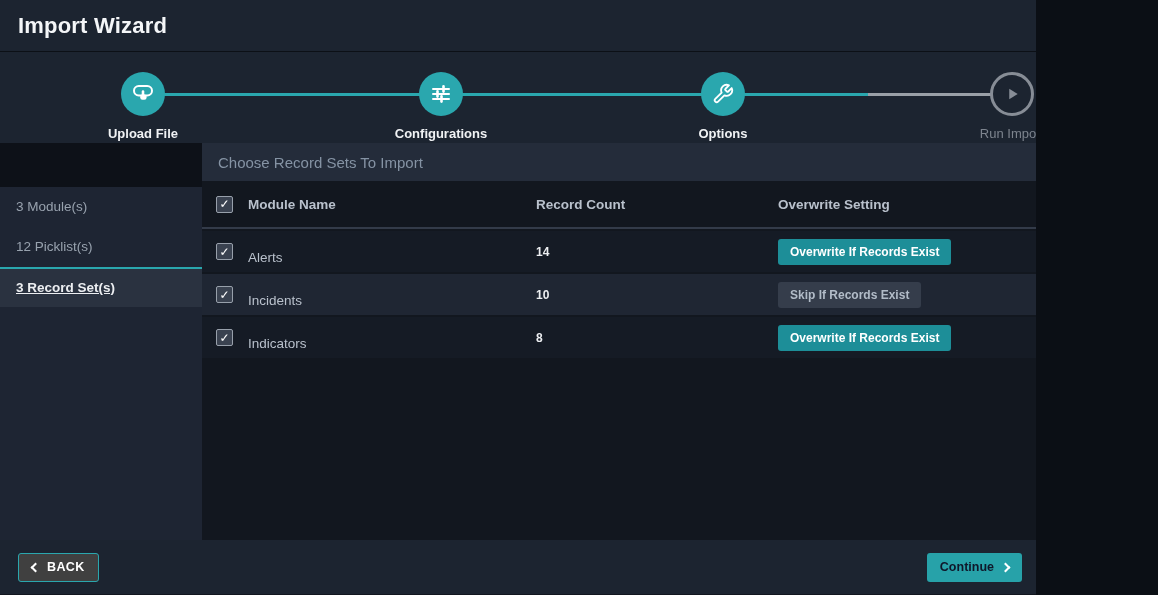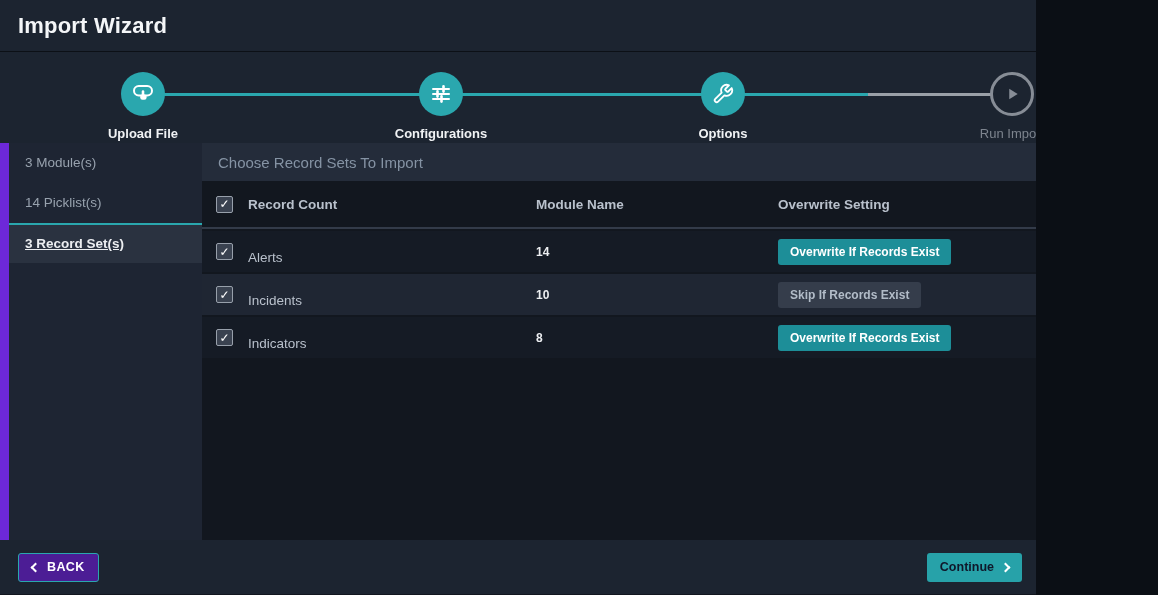--- a/index.html
+++ b/index.html
@@ -19,21 +19,21 @@
   .step-line.gray { left:868px; width:144px; background:#9aa0a7; }
   .step { position:absolute; top:0; width:200px; transform:translateX(-50%); text-align:center; }
   .step-circle { position:relative; margin:20px auto 0; width:44px; height:44px; border-radius:50%;
                  background:#2aa7ae; display:flex; align-items:center; justify-content:center; z-index:2; }
   .step-circle.inactive { background:#1c2430; border:3px solid #878d96; }
   .step-label { margin-top:10px; font-size:13px; font-weight:700; color:#f0f2f4; }
   .step-label.inactive { color:#7d848e; font-weight:400; }
 
   
   .content { display:flex; height:397px; }
-  .sidebar { width:202px; background:#6d28d9; display:flex; flex-direction:row;padding-left:9px; }
+  .sidebar { width:202px; background:#c2410c; display:flex; flex-direction:column; }
   .sidebar-spacer { height:44px; background:#0d1118; }
   .sidebar-nav { flex:1; background:#1e2533; }
   .side-item { height:40px; line-height:40px; padding-left:16px; font-size:13.5px;
                color:#98a2ae; cursor:pointer; }
   .side-item.selected { background:#2a3240; color:#eceef1; font-weight:700;
                         border-top:2px solid #2aa7ae; line-height:38px;text-decoration:underline; }
 
   .main { flex:1; background:#12171f; display:flex; flex-direction:column; }
   .band { height:38px; background:#242c3a; display:flex; align-items:center; padding-left:16px; }
   .band span { color:#8violet593a4; color:#8593a4; font-size:15px; }
@@ -55,21 +55,21 @@
 
   .btn { display:inline-block; border:none; border-radius:3px; font-family:inherit;
          font-size:12px; font-weight:700; padding:6px 12px; cursor:pointer; }
   .btn-overwrite { background:#1d8e98; color:#ffffff; }
   .btn-skip { background:#353d4b; color:#b2bcc8; }
 
   
   .footer { height:54px; background:#1c2430; display:flex; align-items:center;
             justify-content:space-between; padding:0 14px 0 18px; }
   .btn-back { display:flex; align-items:center; gap:8px; height:29px; padding:0 13px;
-              background:#4c1d95; border:1px solid #2aa7ae; border-radius:3px;
+              background:#404040; border:1px solid #2aa7ae; border-radius:3px;
               color:#ffffff; font-size:12.5px; font-weight:700; letter-spacing:.4px;
               font-family:inherit; cursor:pointer; }
   .btn-continue { display:flex; align-items:center; gap:8px; height:29px; padding:0 13px;
                   background:#27a2a9; border:none; border-radius:3px; color:#0f172a;
                   font-size:12.5px; font-weight:700; font-family:inherit; cursor:pointer; }
   .chev { width:7px; height:7px; display:inline-block; }
   .chev-left  { border-left:2.5px solid #fff; border-bottom:2.5px solid #fff; transform:rotate(45deg); }
   .chev-right { border-right:2.5px solid #fff; border-top:2.5px solid #fff; transform:rotate(45deg); }
 
   svg.icon { display:block; }
@@ -138,38 +138,38 @@
       <div class="step-label inactive">Run Import</div>
     </div>
   </div>
 
   <div class="content">
 
     <aside class="sidebar">
       <div class="sidebar-spacer"></div>
       <nav class="sidebar-nav">
         <div class="side-item">3 Module(s)</div>
-        <div class="side-item">14 Picklist(s)</div>
+        <div class="side-item">12 Picklist(s)</div>
         <div class="side-item selected">3 Record Set(s)</div>
       </nav>
     </aside>
 
     <main class="main">
       <div class="band">
         <span>Choose Record Sets To Import</span>
       </div>
 
       <div class="grid thead">
         <div class="cell-check">
           <div class="checkbox">
             <span>✓</span>
           </div>
         </div>
+        <div class="colhead">Module Name</div>
         <div class="colhead">Record Count</div>
-        <div class="colhead">Module Name</div>
         <div class="colhead">Overwrite Setting</div>
       </div>
 
       <div class="grid row dark">
         <div class="cell-check">
           <div class="checkbox">
             <span>✓</span>
           </div>
         </div>
         <div class="module">Alerts</div>

